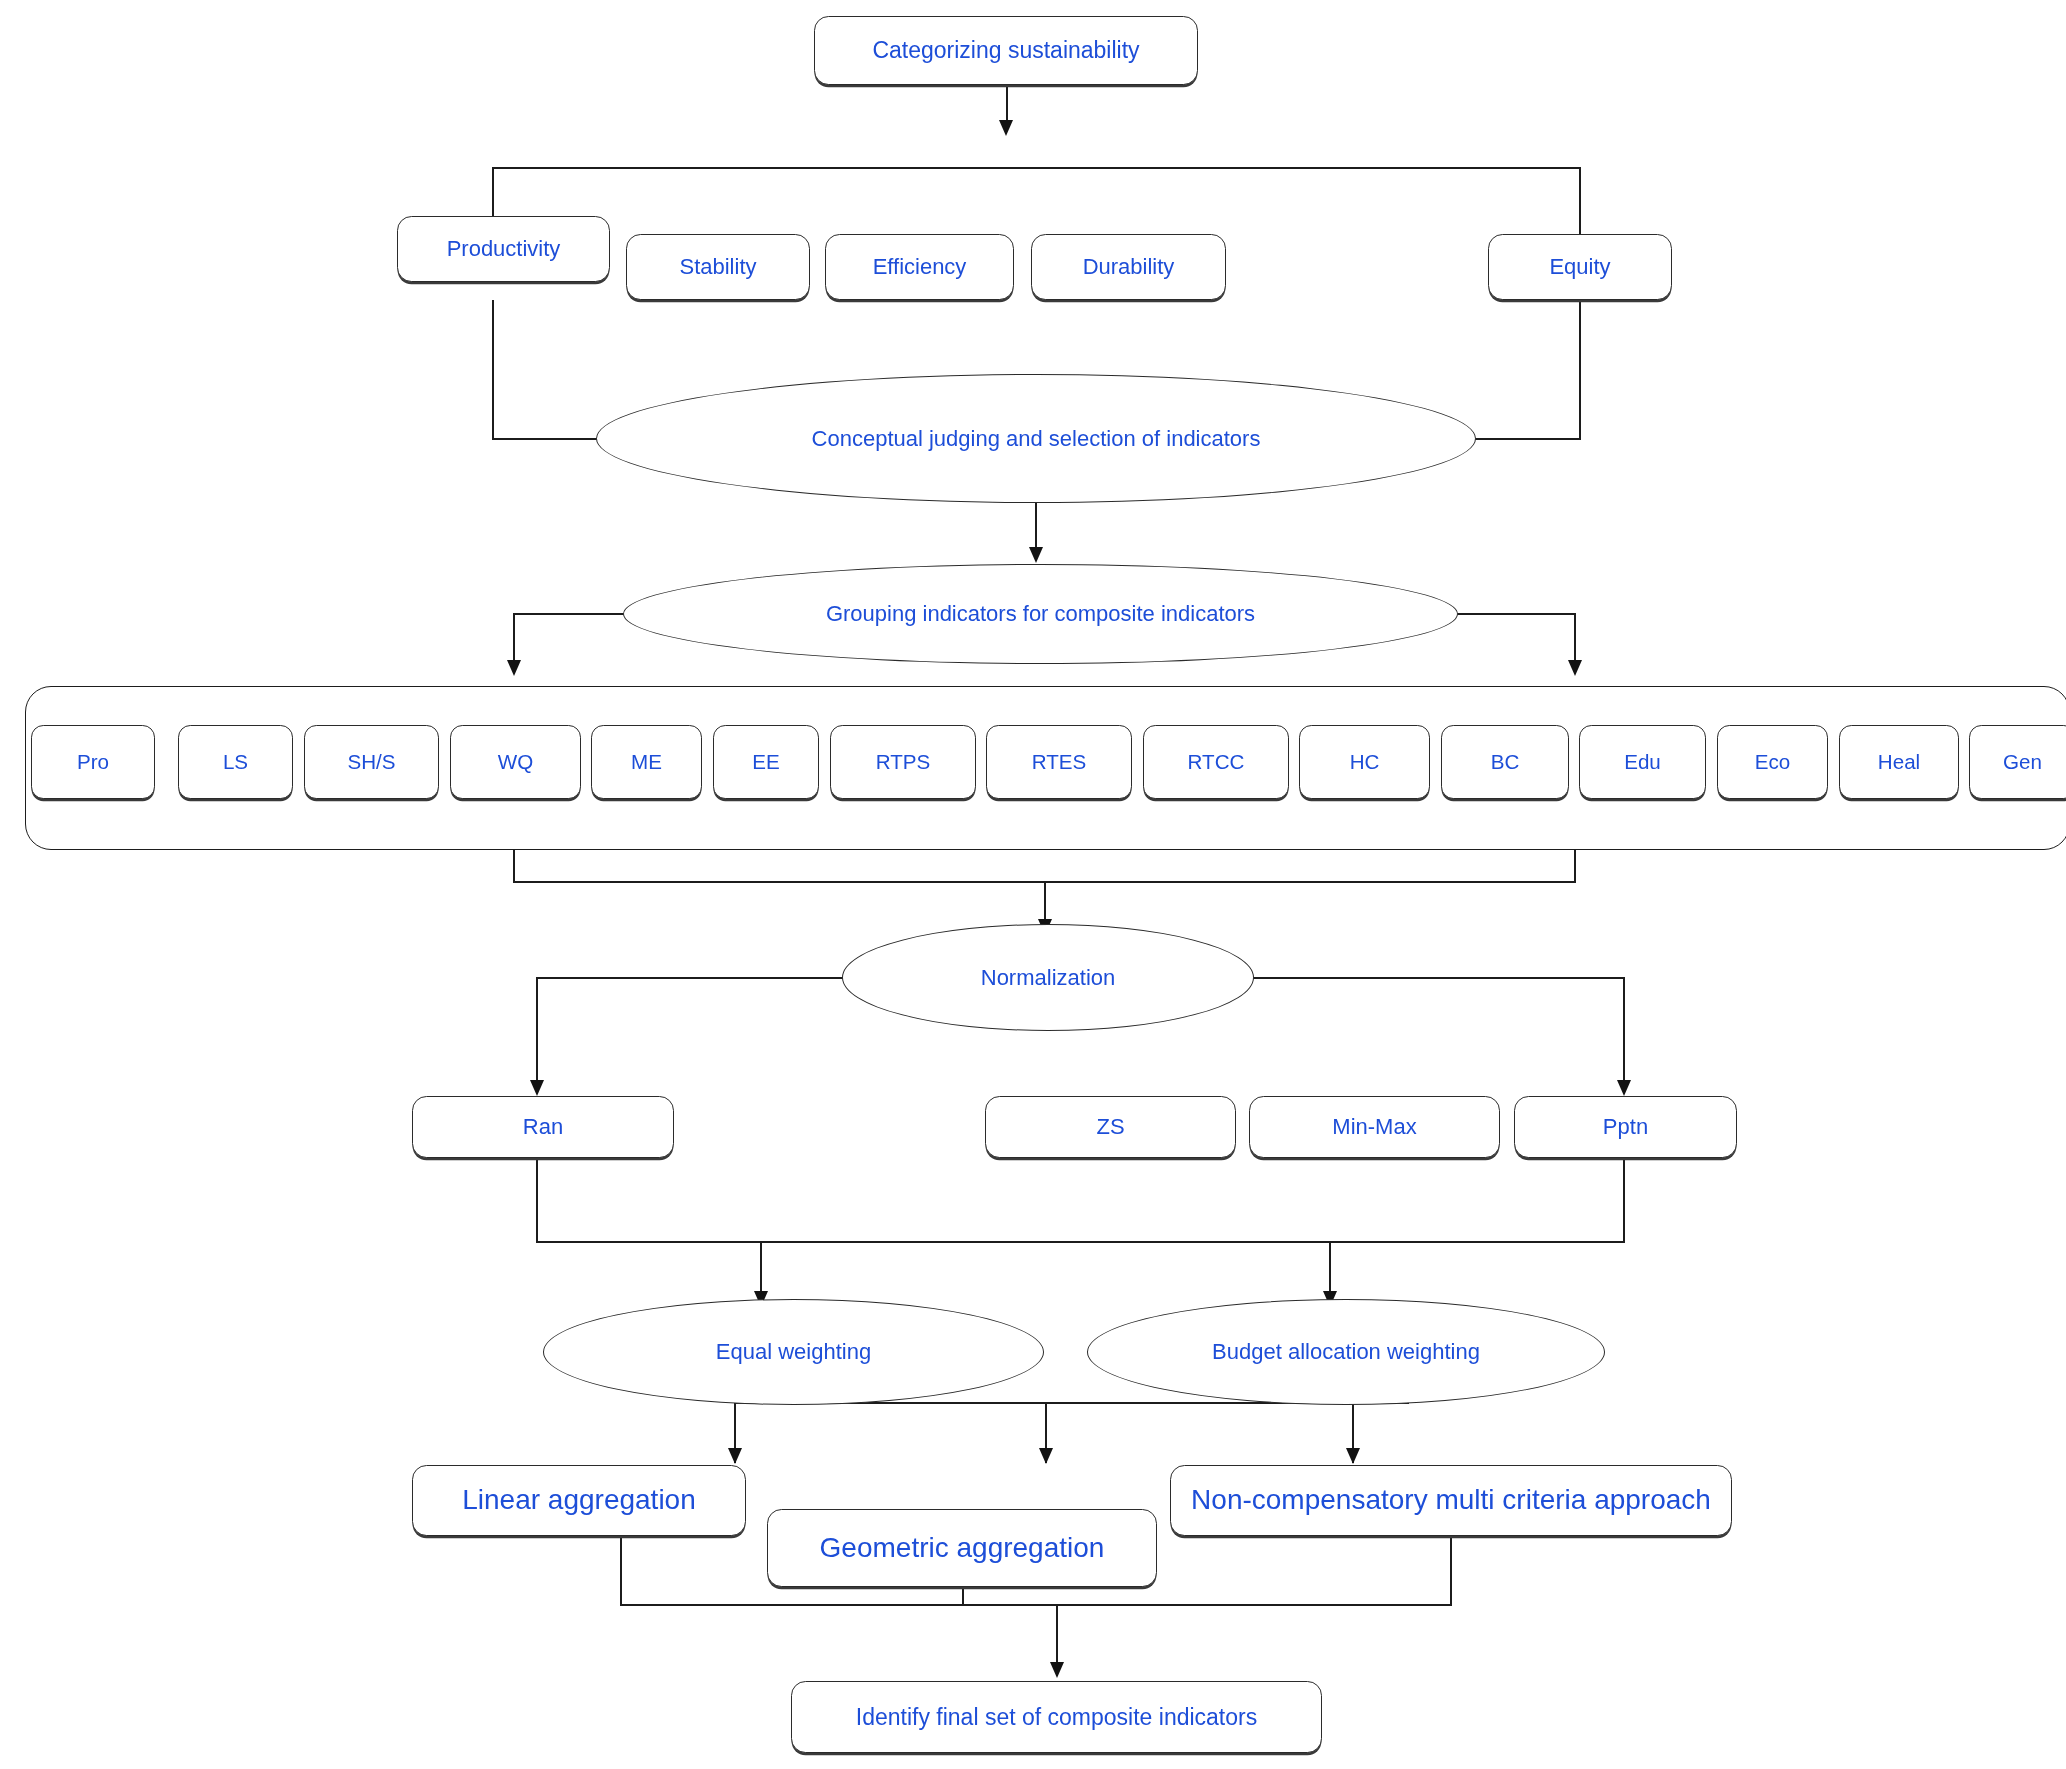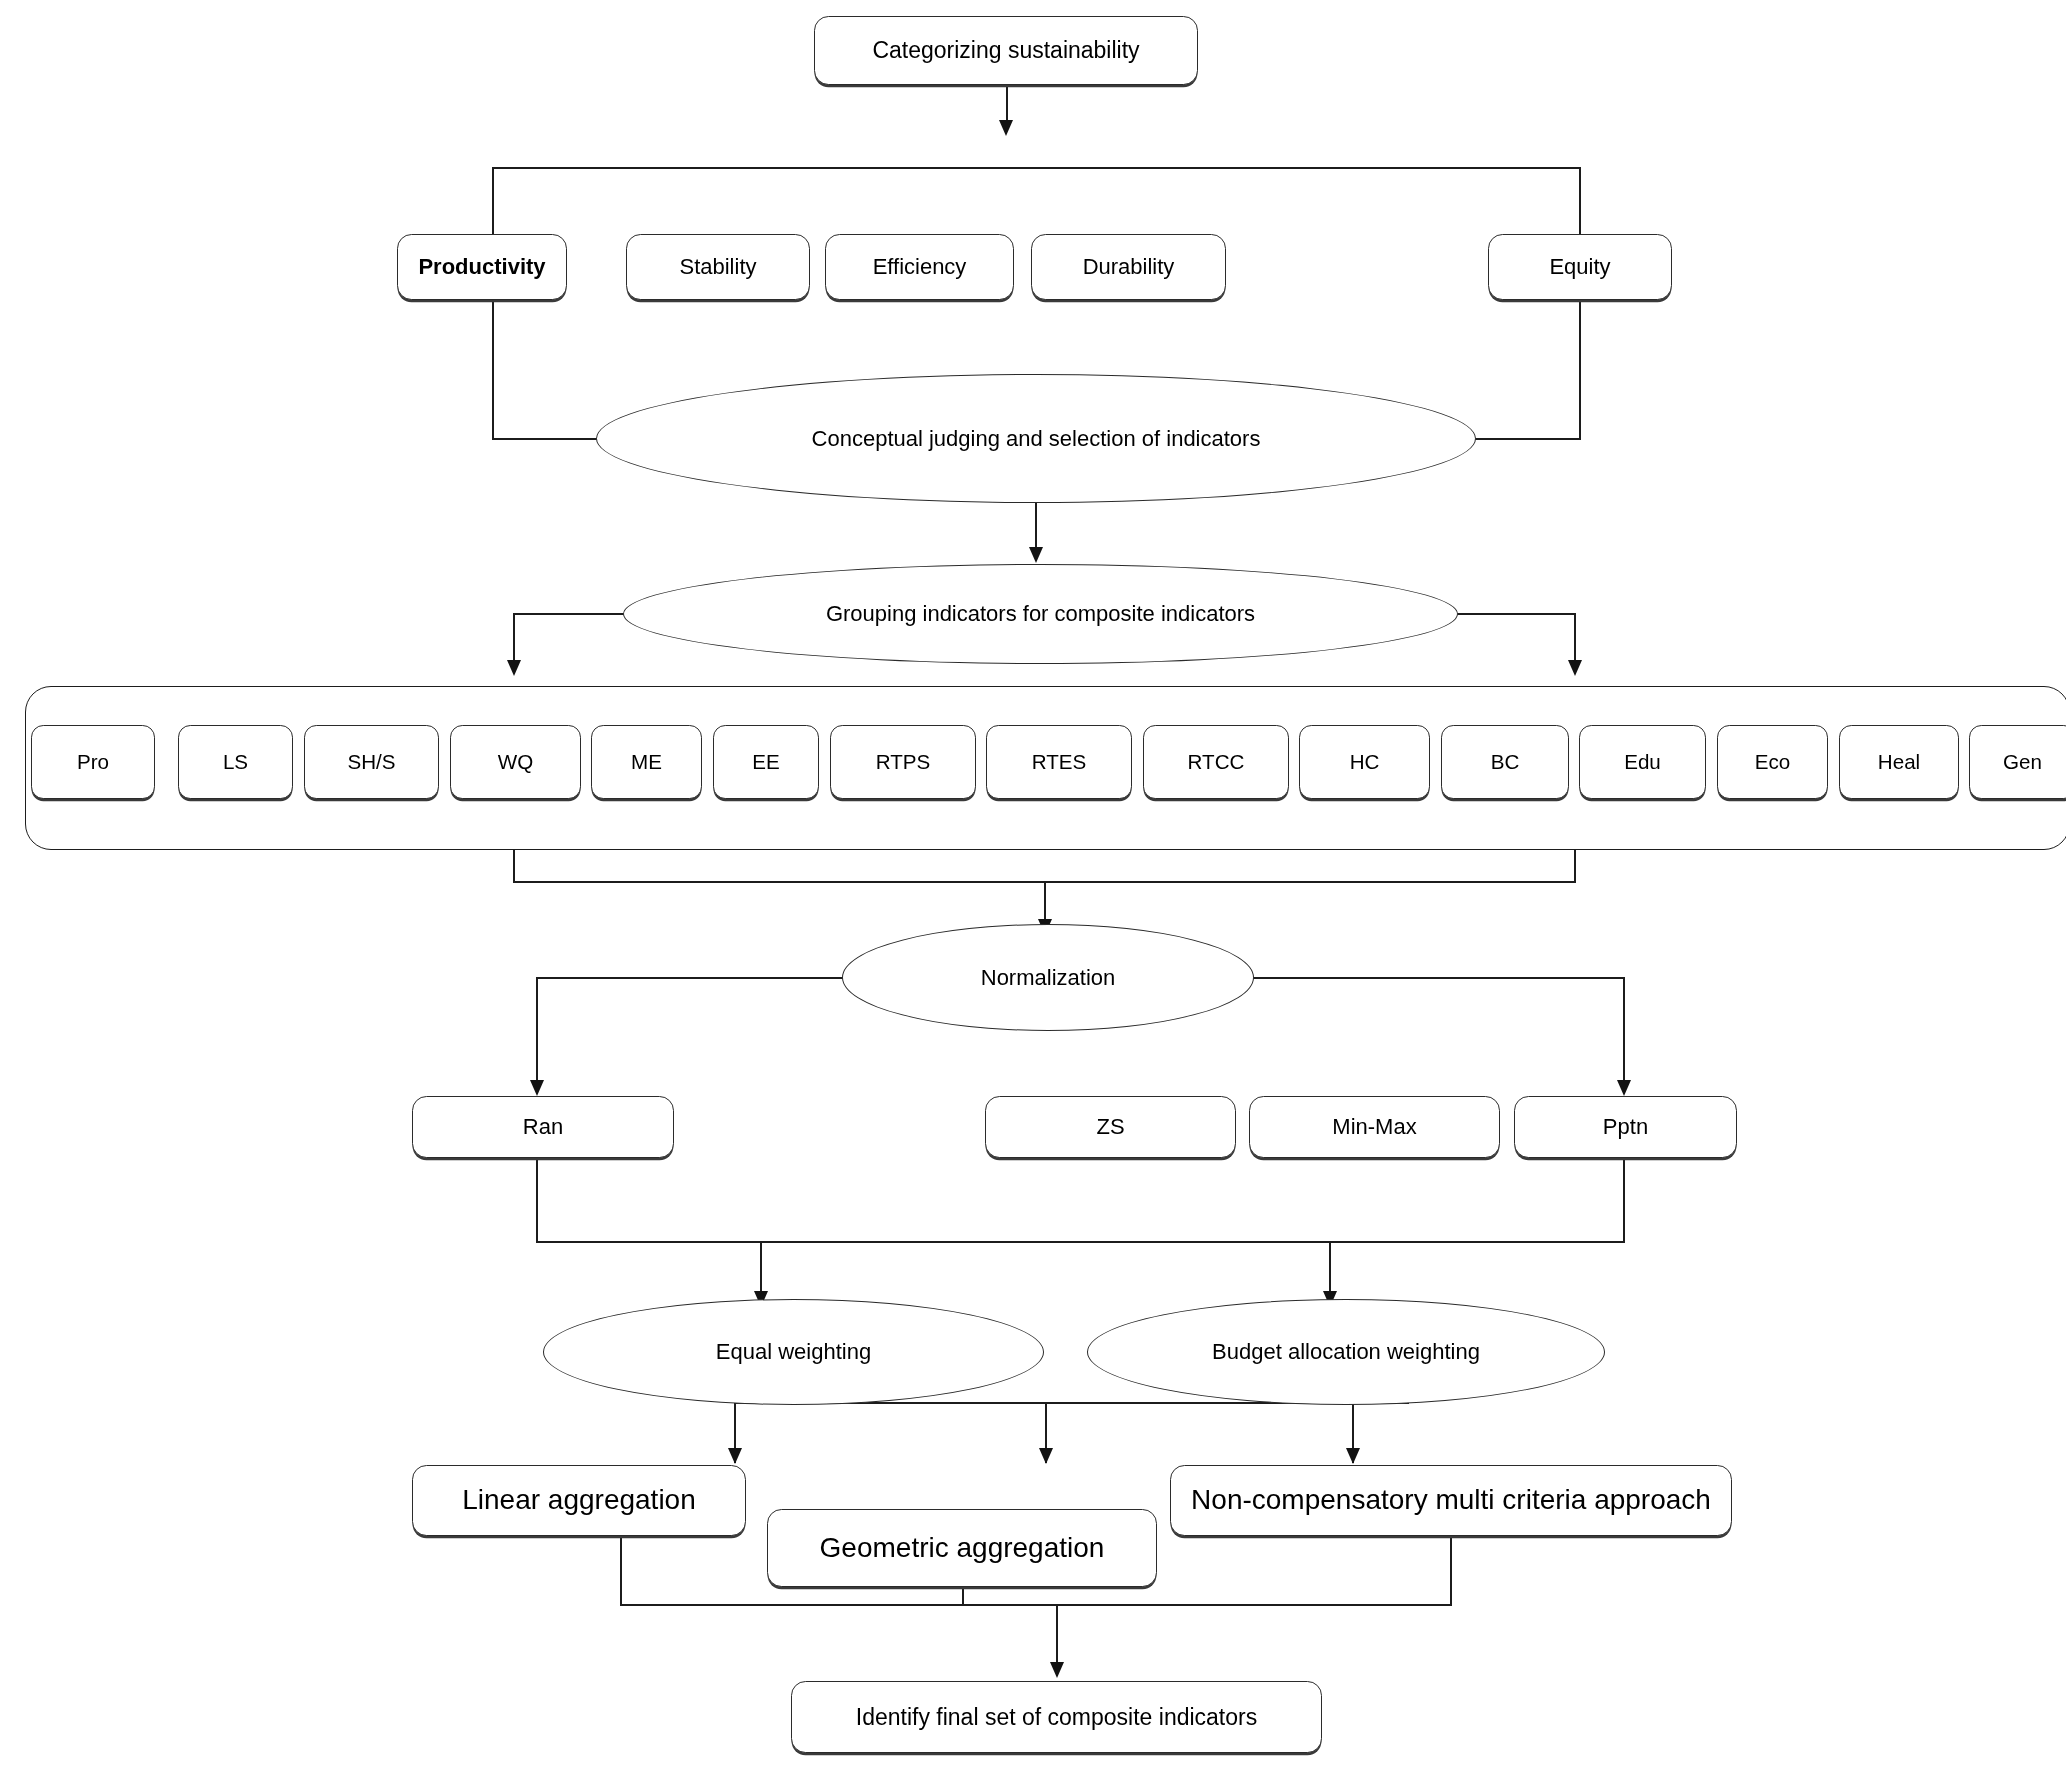--- a/index.html
+++ b/index.html
@@ -8,21 +8,21 @@
 
   
   .node{
     position:absolute;
     box-sizing:border-box;
     display:flex;
     align-items:center;
     justify-content:center;
     text-align:center;
     background:#ffffff;
-    color:#000000;
+    color:#1d4ed8;
     line-height:1.15;
     z-index:5;
   }
   .box{
     border:1.7px solid #2b2b2b;
     border-radius:14.5px;
     box-shadow:0 2.8px 0 -0.6px #3a3a3a;
   }
   .box.sharp{border-radius:12.3px;}
   .ellipse{
@@ -68,21 +68,21 @@
     <span>Categorizing sustainability</span>
   </div>
 
   <div class="ln vln" style="left:1006px;top:84px;width:1.7px;height:40px;"></div>
   <div class="arrow" style="left:999px;top:120px;"></div>
 
   <div class="ln hln" style="left:492px;top:167px;width:1089px;height:2.2px;"></div>
   <div class="ln vln" style="left:492px;top:167px;width:1.7px;height:82px;"></div>
   <div class="ln vln" style="left:1579px;top:167px;width:1.7px;height:82px;"></div>
 
-  <div class="node box t-cat" style="left:397px;top:234px;width:170px;height:66px;font-weight:bold;">
+  <div class="node box t-cat" style="left:397px;top:216px;width:213px;height:66px;">
     <span>Productivity</span>
   </div>
   <div class="node box t-cat" style="left:626px;top:234px;width:184px;height:66px;">
     <span>Stability</span>
   </div>
   <div class="node box t-cat" style="left:825px;top:234px;width:189px;height:66px;">
     <span>Efficiency</span>
   </div>
   <div class="node box t-cat" style="left:1031px;top:234px;width:195px;height:66px;">
     <span>Durability</span>

